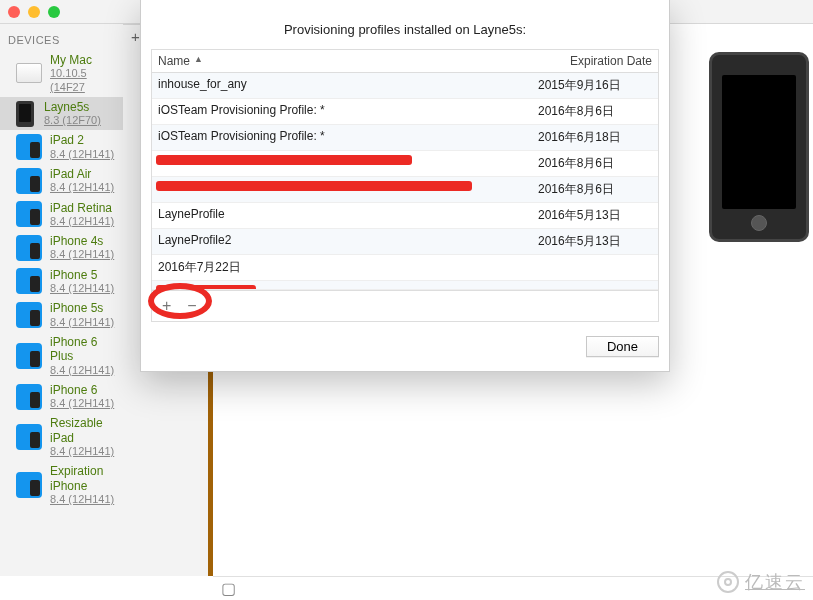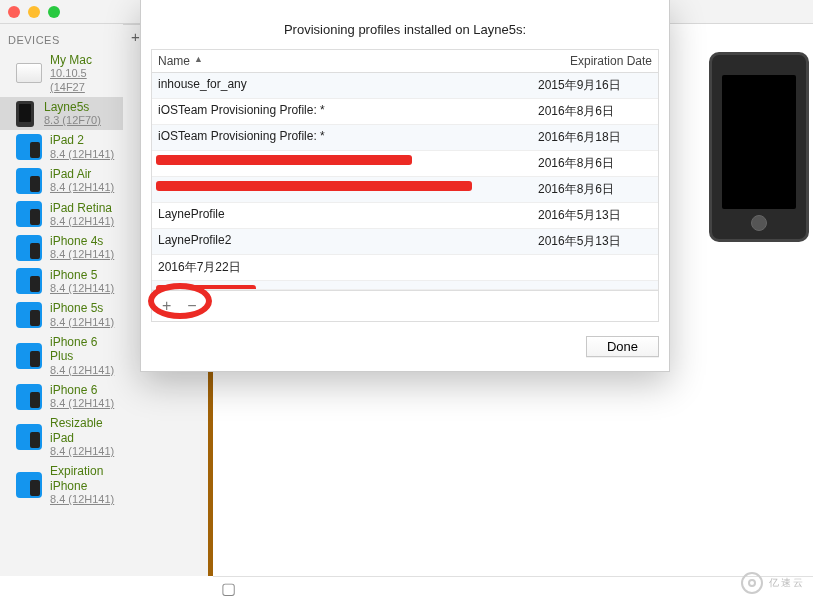--- a/index.html
+++ b/index.html
@@ -61,21 +61,21 @@
   .c-date { flex:1; }
   .redact1 { position:absolute; left:4px; right:120px; top:4px; height:10px; background:#ec2a24; border-radius:3px; }
   .redact2 { position:absolute; left:4px; right:60px; top:4px; height:10px; background:#ec2a24; border-radius:3px; }
   .redact3 { position:absolute; left:4px; width:100px; top:4px; height:10px; background:#ec2a24; border-radius:3px; }
   .tfoot { display:flex; gap:16px; padding: 6px 10px; color:#777; font-size:16px; border-top:1px solid #ddd; position:relative; }
   .circle-mark { position:absolute; left:-4px; top:-8px; width:64px; height:36px; border:6px solid #ec2a24; border-radius:50%; pointer-events:none; }
   .sheet-actions { display:flex; justify-content:flex-end; padding-top:14px; }
   .done-btn { font-size:13px; padding: 2px 20px; border:1px solid #c8c8c8; border-radius:0;
               background:linear-gradient(#fff,#f4f4f4); box-shadow:0 1px 0 rgba(0,0,0,.05); cursor:default; }
 
-  .watermark { position:absolute; right:8px; bottom:6px; font-size:10px; color:#bbb; font-weight:300; letter-spacing:2px; display:flex; align-items:center; gap:6px;}
+  .watermark { position:absolute; right:8px; bottom:6px; font-size:18px; color:#bbb; font-weight:300; letter-spacing:2px; display:flex; align-items:center; gap:6px;text-decoration:underline;}
   .watermark .c { width:22px;height:22px;border:2px solid #ccc;border-radius:50%; position:relative;}
   .watermark .c::after{content:"";position:absolute;inset:5px;border:2px solid #ccc;border-radius:50%;}
 </style>
 </head>
 <body>
 
 <div class="titlebar">
   <div class="tl">
     <span class="r"></span>
     <span class="y"></span>

